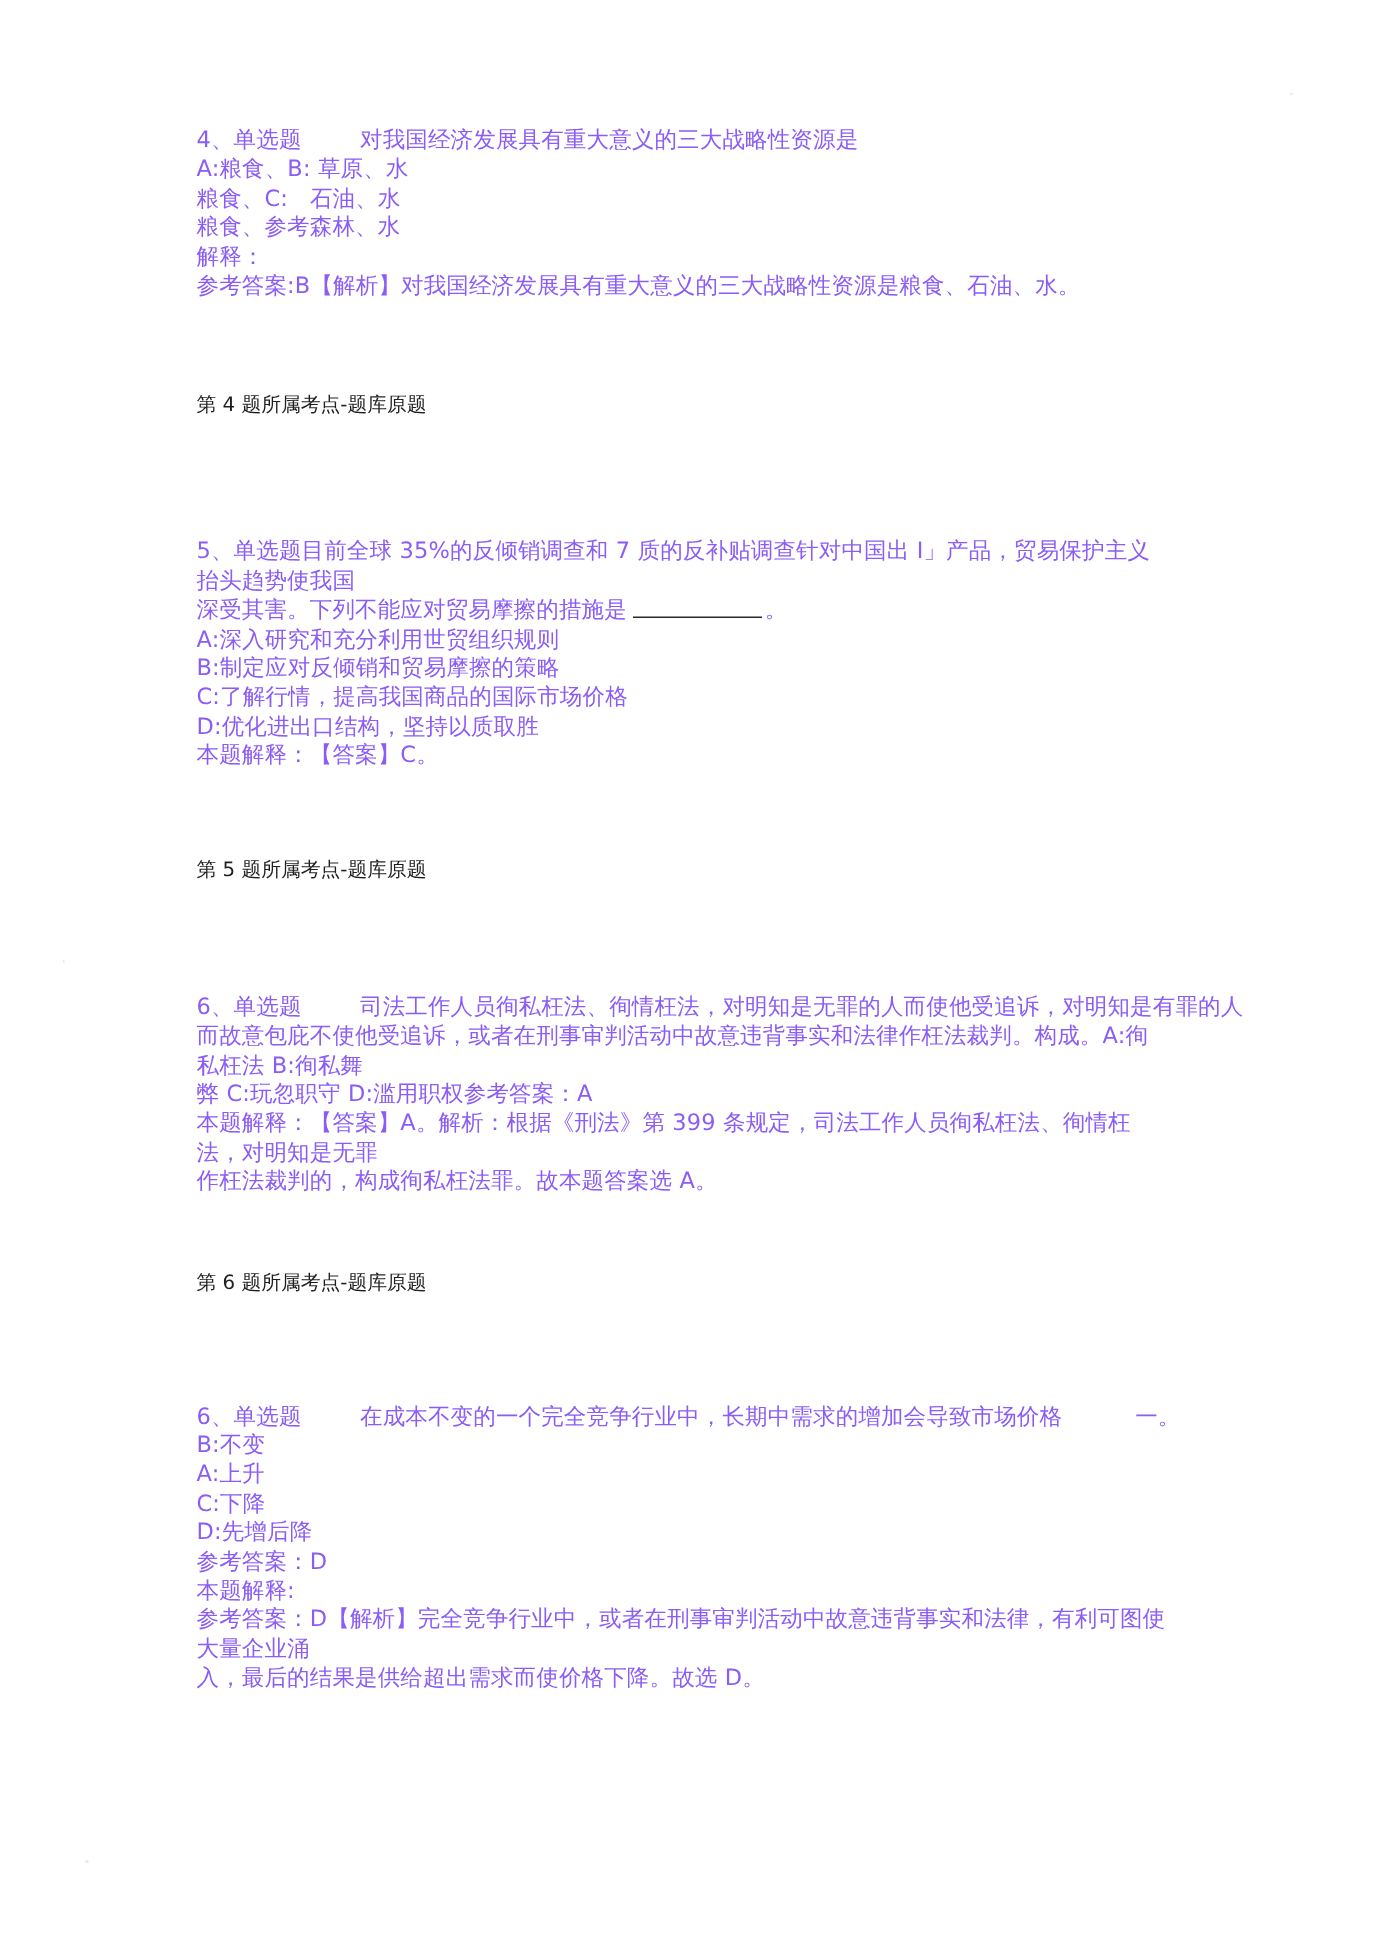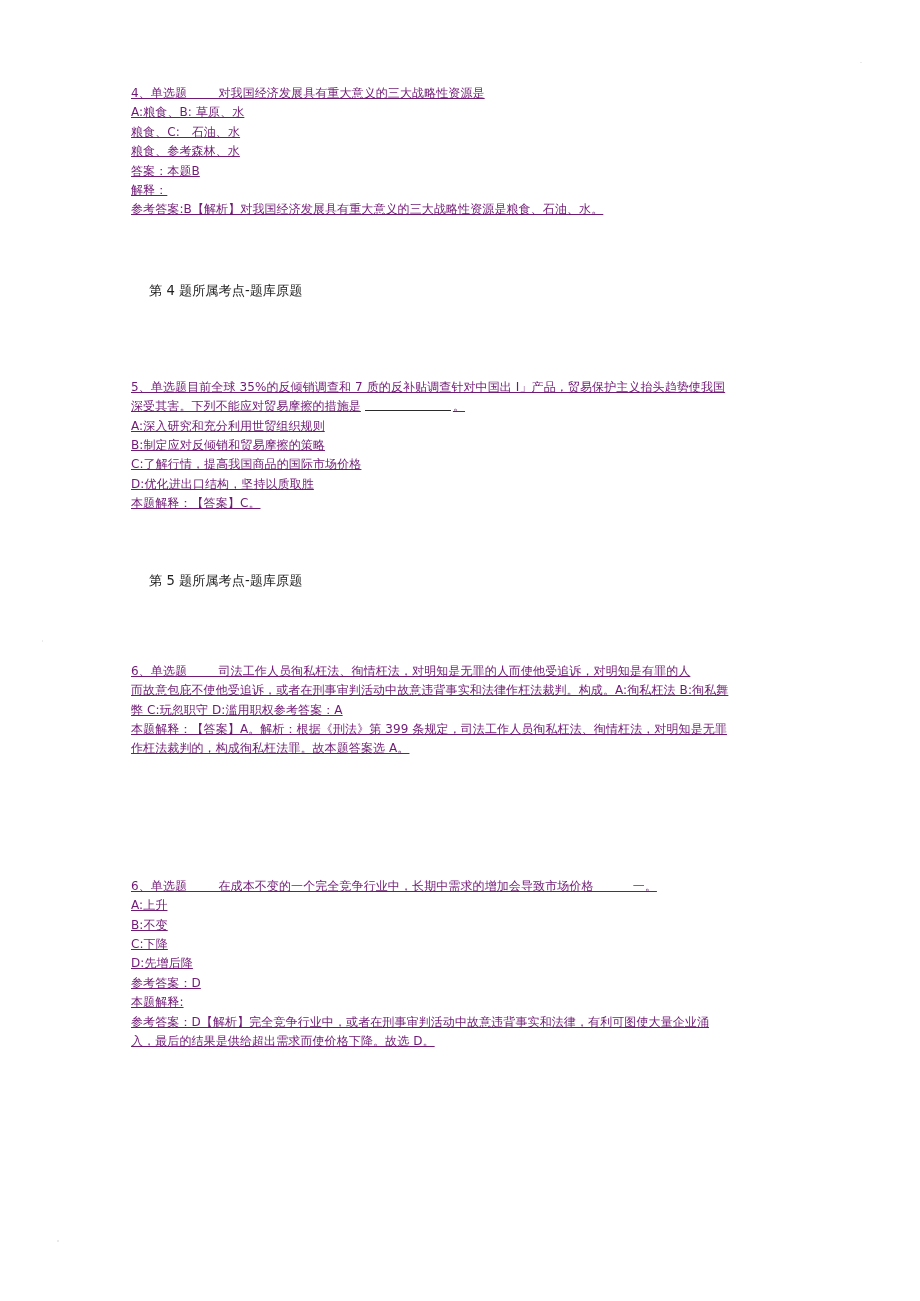--- a/index.html
+++ b/index.html
@@ -20,43 +20,41 @@
     box-sizing: border-box;
   }
   .content {
     position: absolute;
     left: 131px;
     top: 84px;
     width: 650px;
   }
   
   .q-block {
-    font-size: 12px;
+    font-size: 15px;
     line-height: 19.4px;
-    color: #701a75;
+    color: #8b5cf6;
     letter-spacing: 0.1px;
-    text-decoration: underline;
   }
   .line {
     white-space: pre-wrap;
     word-break: break-all;
   }
   .wide {
     width: 648px;
   }
   .q-head {
     white-space: pre;
   }
   
   .kaodian {
     font-size: 13.2px;
     line-height: 19px;
     color: #1f1f1f;
     white-space: pre;
-    margin-left: 18px;
   }
   
   .sp-q4-kd   { height: 61px; }
   .sp-kd-q5   { height: 78px; }
   .sp-q5-kd   { height: 57px; }
   .sp-kd-q6   { height: 72px; }
   .sp-q6-kd   { height: 48px; }
   .sp-kd-q7   { height: 70px; }
   
   .speckle {
@@ -85,21 +83,20 @@
   <span class="speckle sp2"></span>
   <span class="speckle sp3"></span>
 
   <div class="content">
 
     <div class="q-block">
       <div class="line q-head">4、单选题        对我国经济发展具有重大意义的三大战略性资源是</div>
       <div class="line">A:粮食、B: 草原、水</div>
       <div class="line">粮食、C:   石油、水</div>
       <div class="line">粮食、参考森林、水</div>
-      <div class="line">答案：本题B</div>
       <div class="line">解释：</div>
       <div class="line wide">参考答案:B【解析】对我国经济发展具有重大意义的三大战略性资源是粮食、石油、水。</div>
     </div>
 
     <div class="sp-q4-kd"></div>
     <div class="kaodian">第 4 题所属考点-题库原题</div>
     <div class="sp-kd-q5"></div>
 
     <div class="q-block">
       <div class="line wide">5、单选题目前全球 35%的反倾销调查和 7 质的反补贴调查针对中国出 I」产品，贸易保护主义抬头趋势使我国</div>
@@ -117,26 +114,27 @@
 
     <div class="q-block">
       <div class="line wide q-head">6、单选题        司法工作人员徇私枉法、徇情枉法，对明知是无罪的人而使他受追诉，对明知是有罪的人</div>
       <div class="line wide">而故意包庇不使他受追诉，或者在刑事审判活动中故意违背事实和法律作枉法裁判。构成。A:徇私枉法 B:徇私舞</div>
       <div class="line wide">弊 C:玩忽职守 D:滥用职权参考答案：A</div>
       <div class="line wide">本题解释：【答案】A。解析：根据《刑法》第 399 条规定，司法工作人员徇私枉法、徇情枉法，对明知是无罪</div>
       <div class="line wide">作枉法裁判的，构成徇私枉法罪。故本题答案选 A。</div>
     </div>
 
     <div class="sp-q6-kd"></div>
+    <div class="kaodian">第 6 题所属考点-题库原题</div>
     <div class="sp-kd-q7"></div>
 
     <div class="q-block">
       <div class="line wide q-head">6、单选题        在成本不变的一个完全竞争行业中，长期中需求的增加会导致市场价格          一。</div>
+      <div class="line">B:不变</div>
       <div class="line">A:上升</div>
-      <div class="line">B:不变</div>
       <div class="line">C:下降</div>
       <div class="line">D:先增后降</div>
       <div class="line">参考答案：D</div>
       <div class="line">本题解释:</div>
       <div class="line wide">参考答案：D【解析】完全竞争行业中，或者在刑事审判活动中故意违背事实和法律，有利可图使大量企业涌</div>
       <div class="line wide">入，最后的结果是供给超出需求而使价格下降。故选 D。</div>
     </div>
 
   </div>
 </div>

